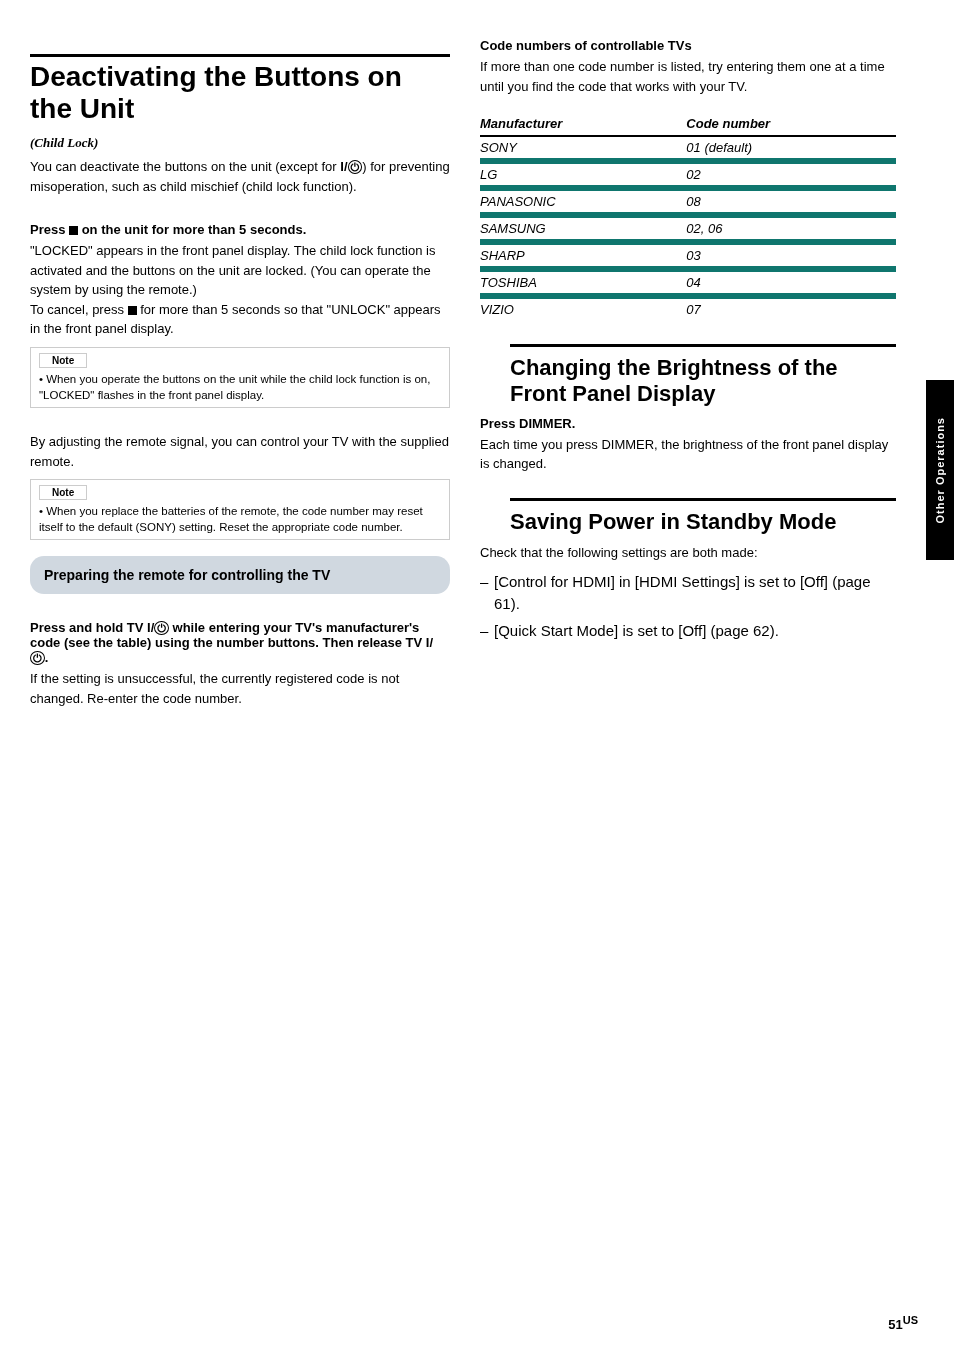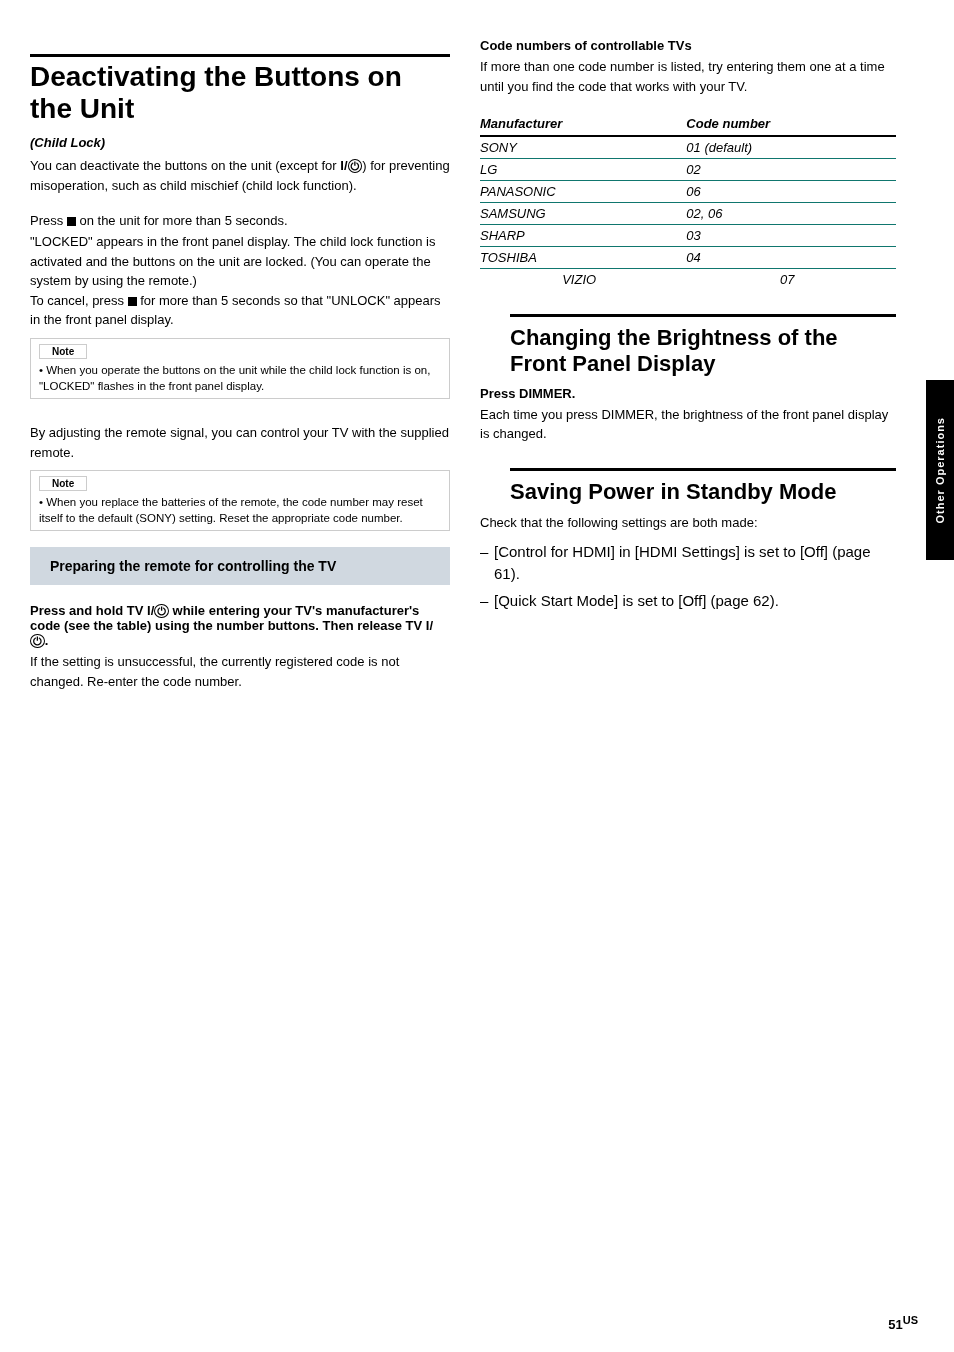--- a/index.html
+++ b/index.html
@@ -71,42 +71,44 @@
       font-weight: bold;
       line-height: 1.2;
       margin-bottom: 8px;
       border-top: 3px solid #000;
       padding-top: 8px;
       margin-left: 30px;
     }
     
     .sub-section-box {
       background: #d0d8e0;
-      padding: 10px 20px;
+      padding: 10px 14px;
       margin-top: 16px;
       margin-bottom: 12px;
+      border-radius: 14px;
     }
     .sub-section-box .sub-title {
       font-size: 14px;
       font-weight: bold;
       line-height: 1.3;
     }
     
     .italic-bold {
       font-style: italic;
       font-weight: bold;
       font-size: 13px;
       margin-bottom: 6px;
+      font-family: Liberation Serif, serif;
     }
     
     .bold-subheading {
-      font-weight: normal;
+      font-weight: bold;
       font-size: 13px;
       margin-bottom: 4px;
-      margin-top: 18px;
+      margin-top: 26px;
     }
     
     .bold-subheading-right {
       font-weight: bold;
       font-size: 13px;
       margin-bottom: 4px;
       margin-top: 8px;
     }
     p {
       font-size: 13px;
@@ -143,25 +145,24 @@
     .tv-table thead tr {
       border-bottom: 2px solid #000;
     }
     .tv-table th {
       font-weight: bold;
       text-align: left;
       padding: 4px 8px 4px 0;
     }
     .tv-table td {
       padding: 3px 8px 3px 0;
-      border-bottom: 1px solid #0f766e;
+      border-bottom: 6px solid #0f766e;
     }
     .tv-table tr:last-child td {
       border-bottom: none;
-      text-align: center;
     }
     
     .page-num {
       position: absolute;
       bottom: 20px;
       right: 36px;
       font-size: 13px;
       font-weight: bold;
     }
     .page-num sup {
@@ -254,21 +255,21 @@
           <tr>
                 <td>SONY</td>
                 <td>01 (default)</td>
               </tr>
               <tr>
                 <td>LG</td>
                 <td>02</td>
               </tr>
               <tr>
                 <td>PANASONIC</td>
-                <td>06</td>
+                <td>08</td>
               </tr>
               <tr>
                 <td>SAMSUNG</td>
                 <td>02, 06</td>
               </tr>
               <tr>
                 <td>SHARP</td>
                 <td>03</td>
               </tr>
               <tr>

